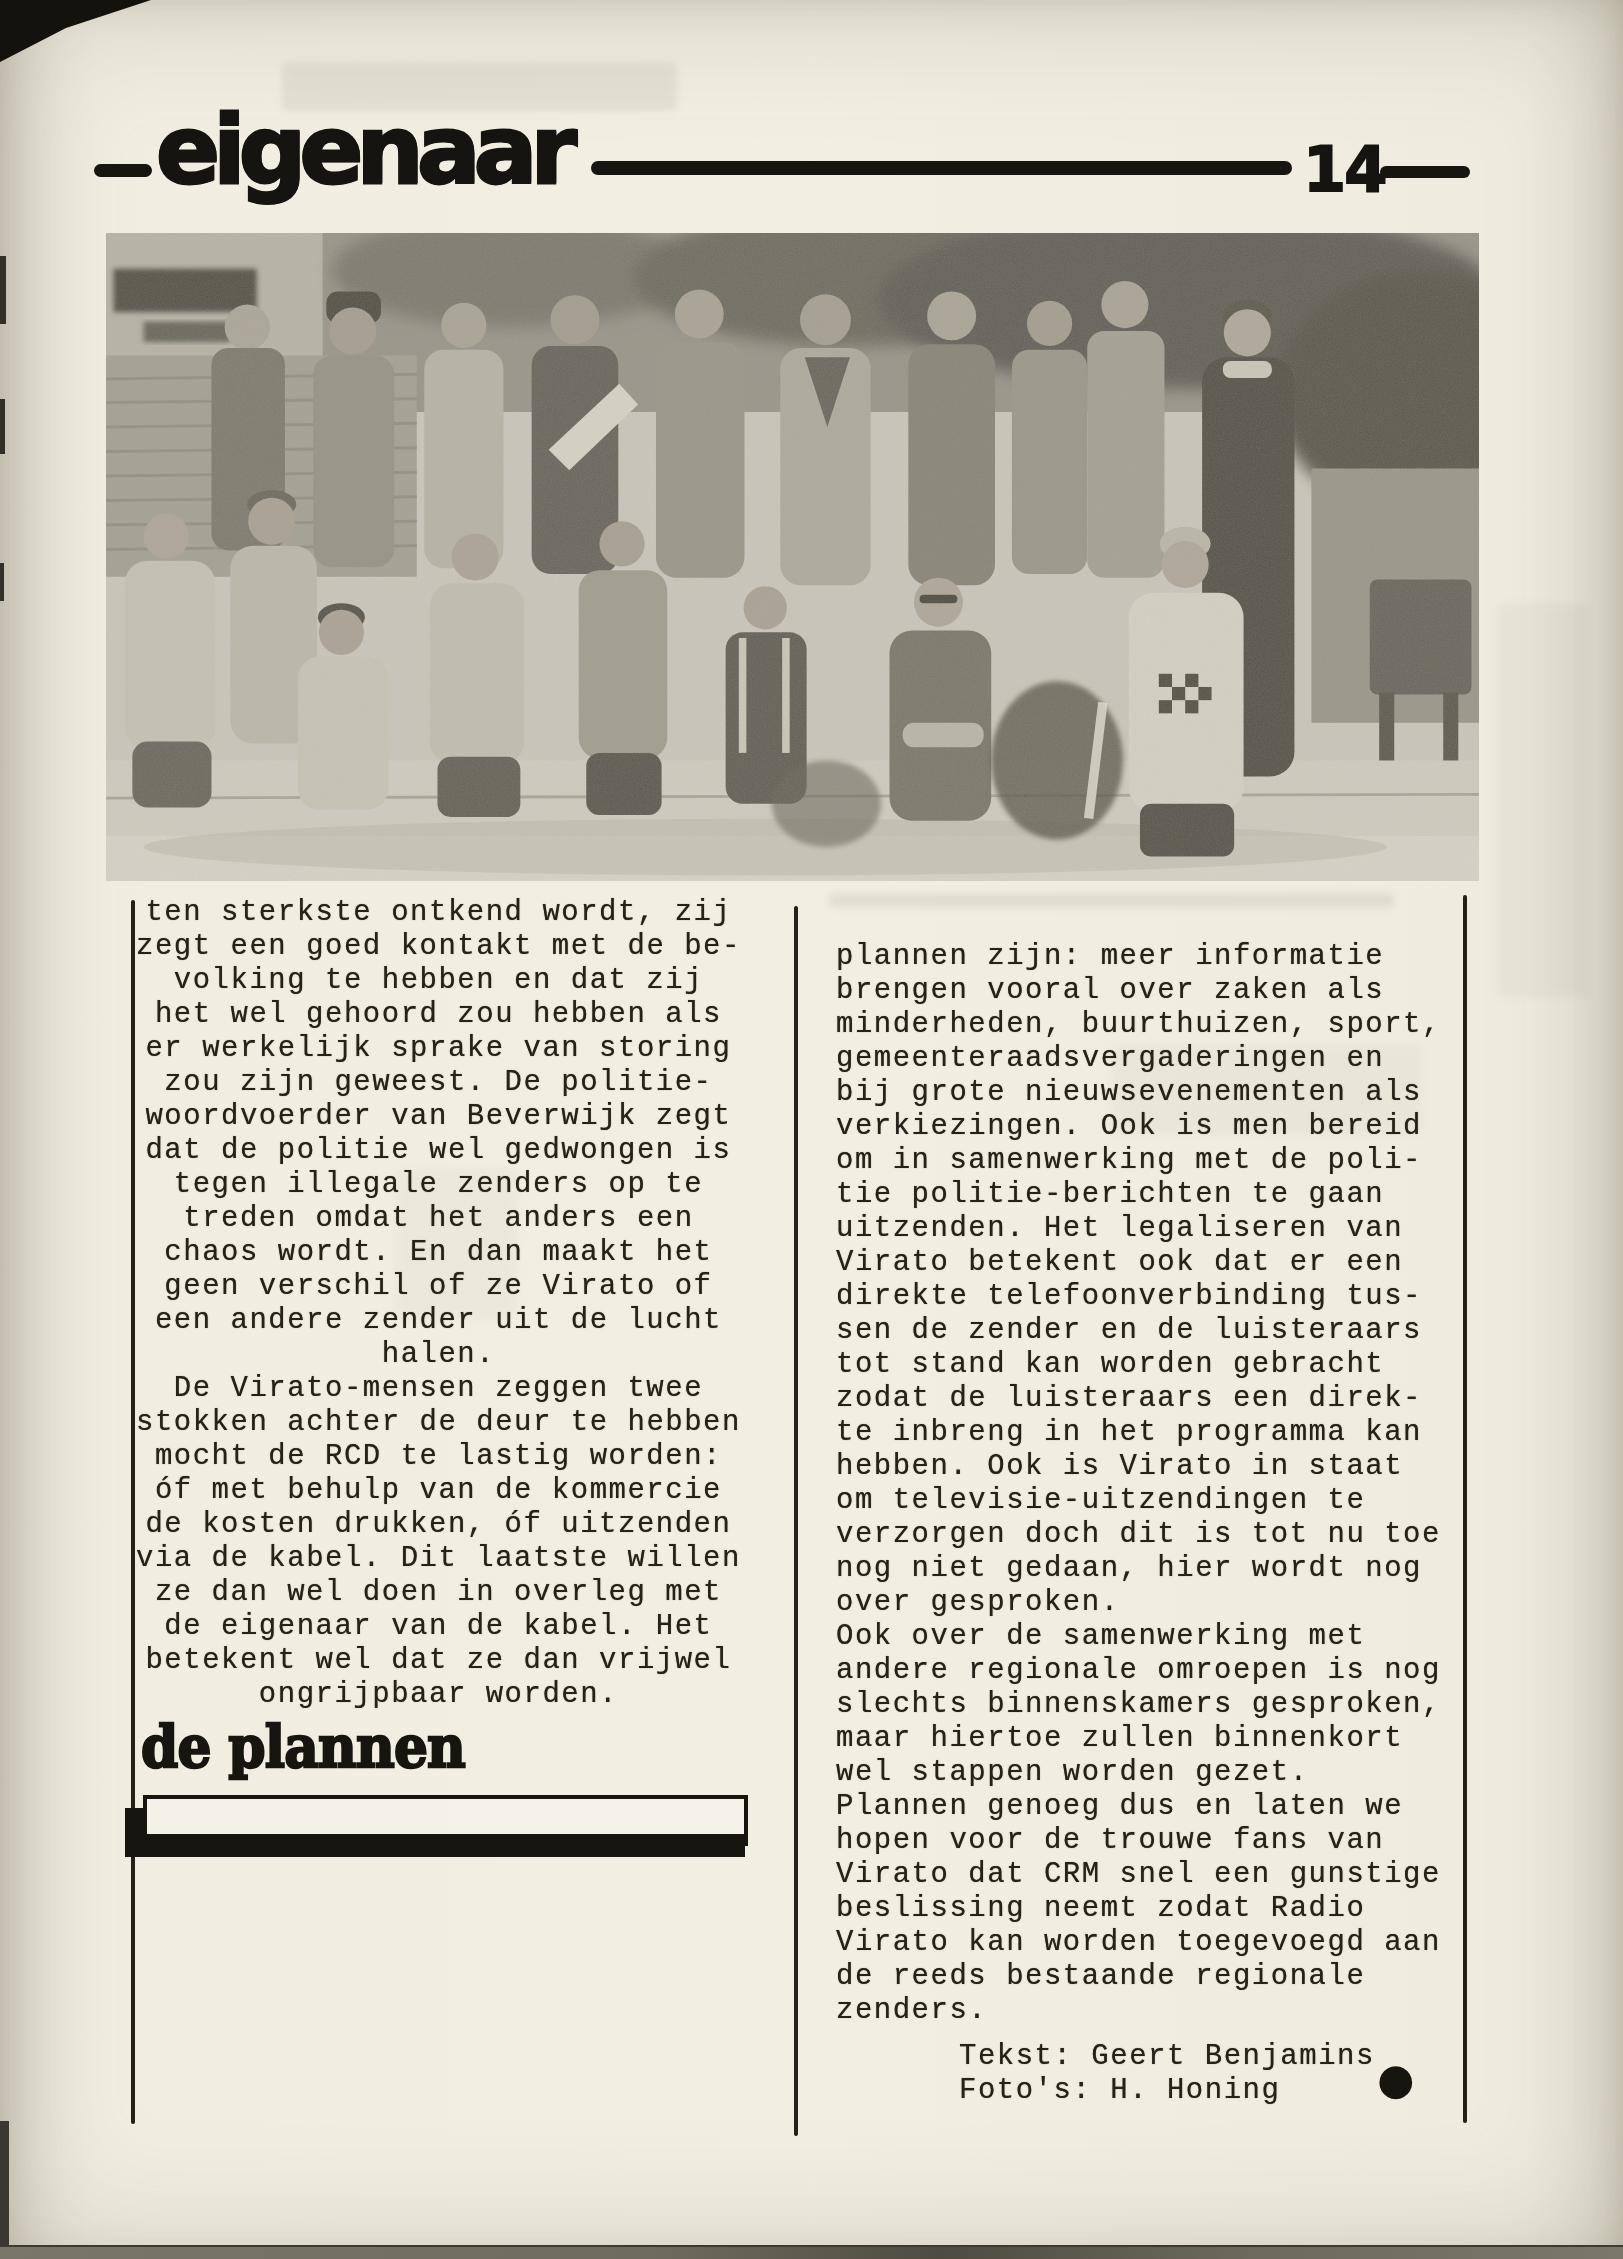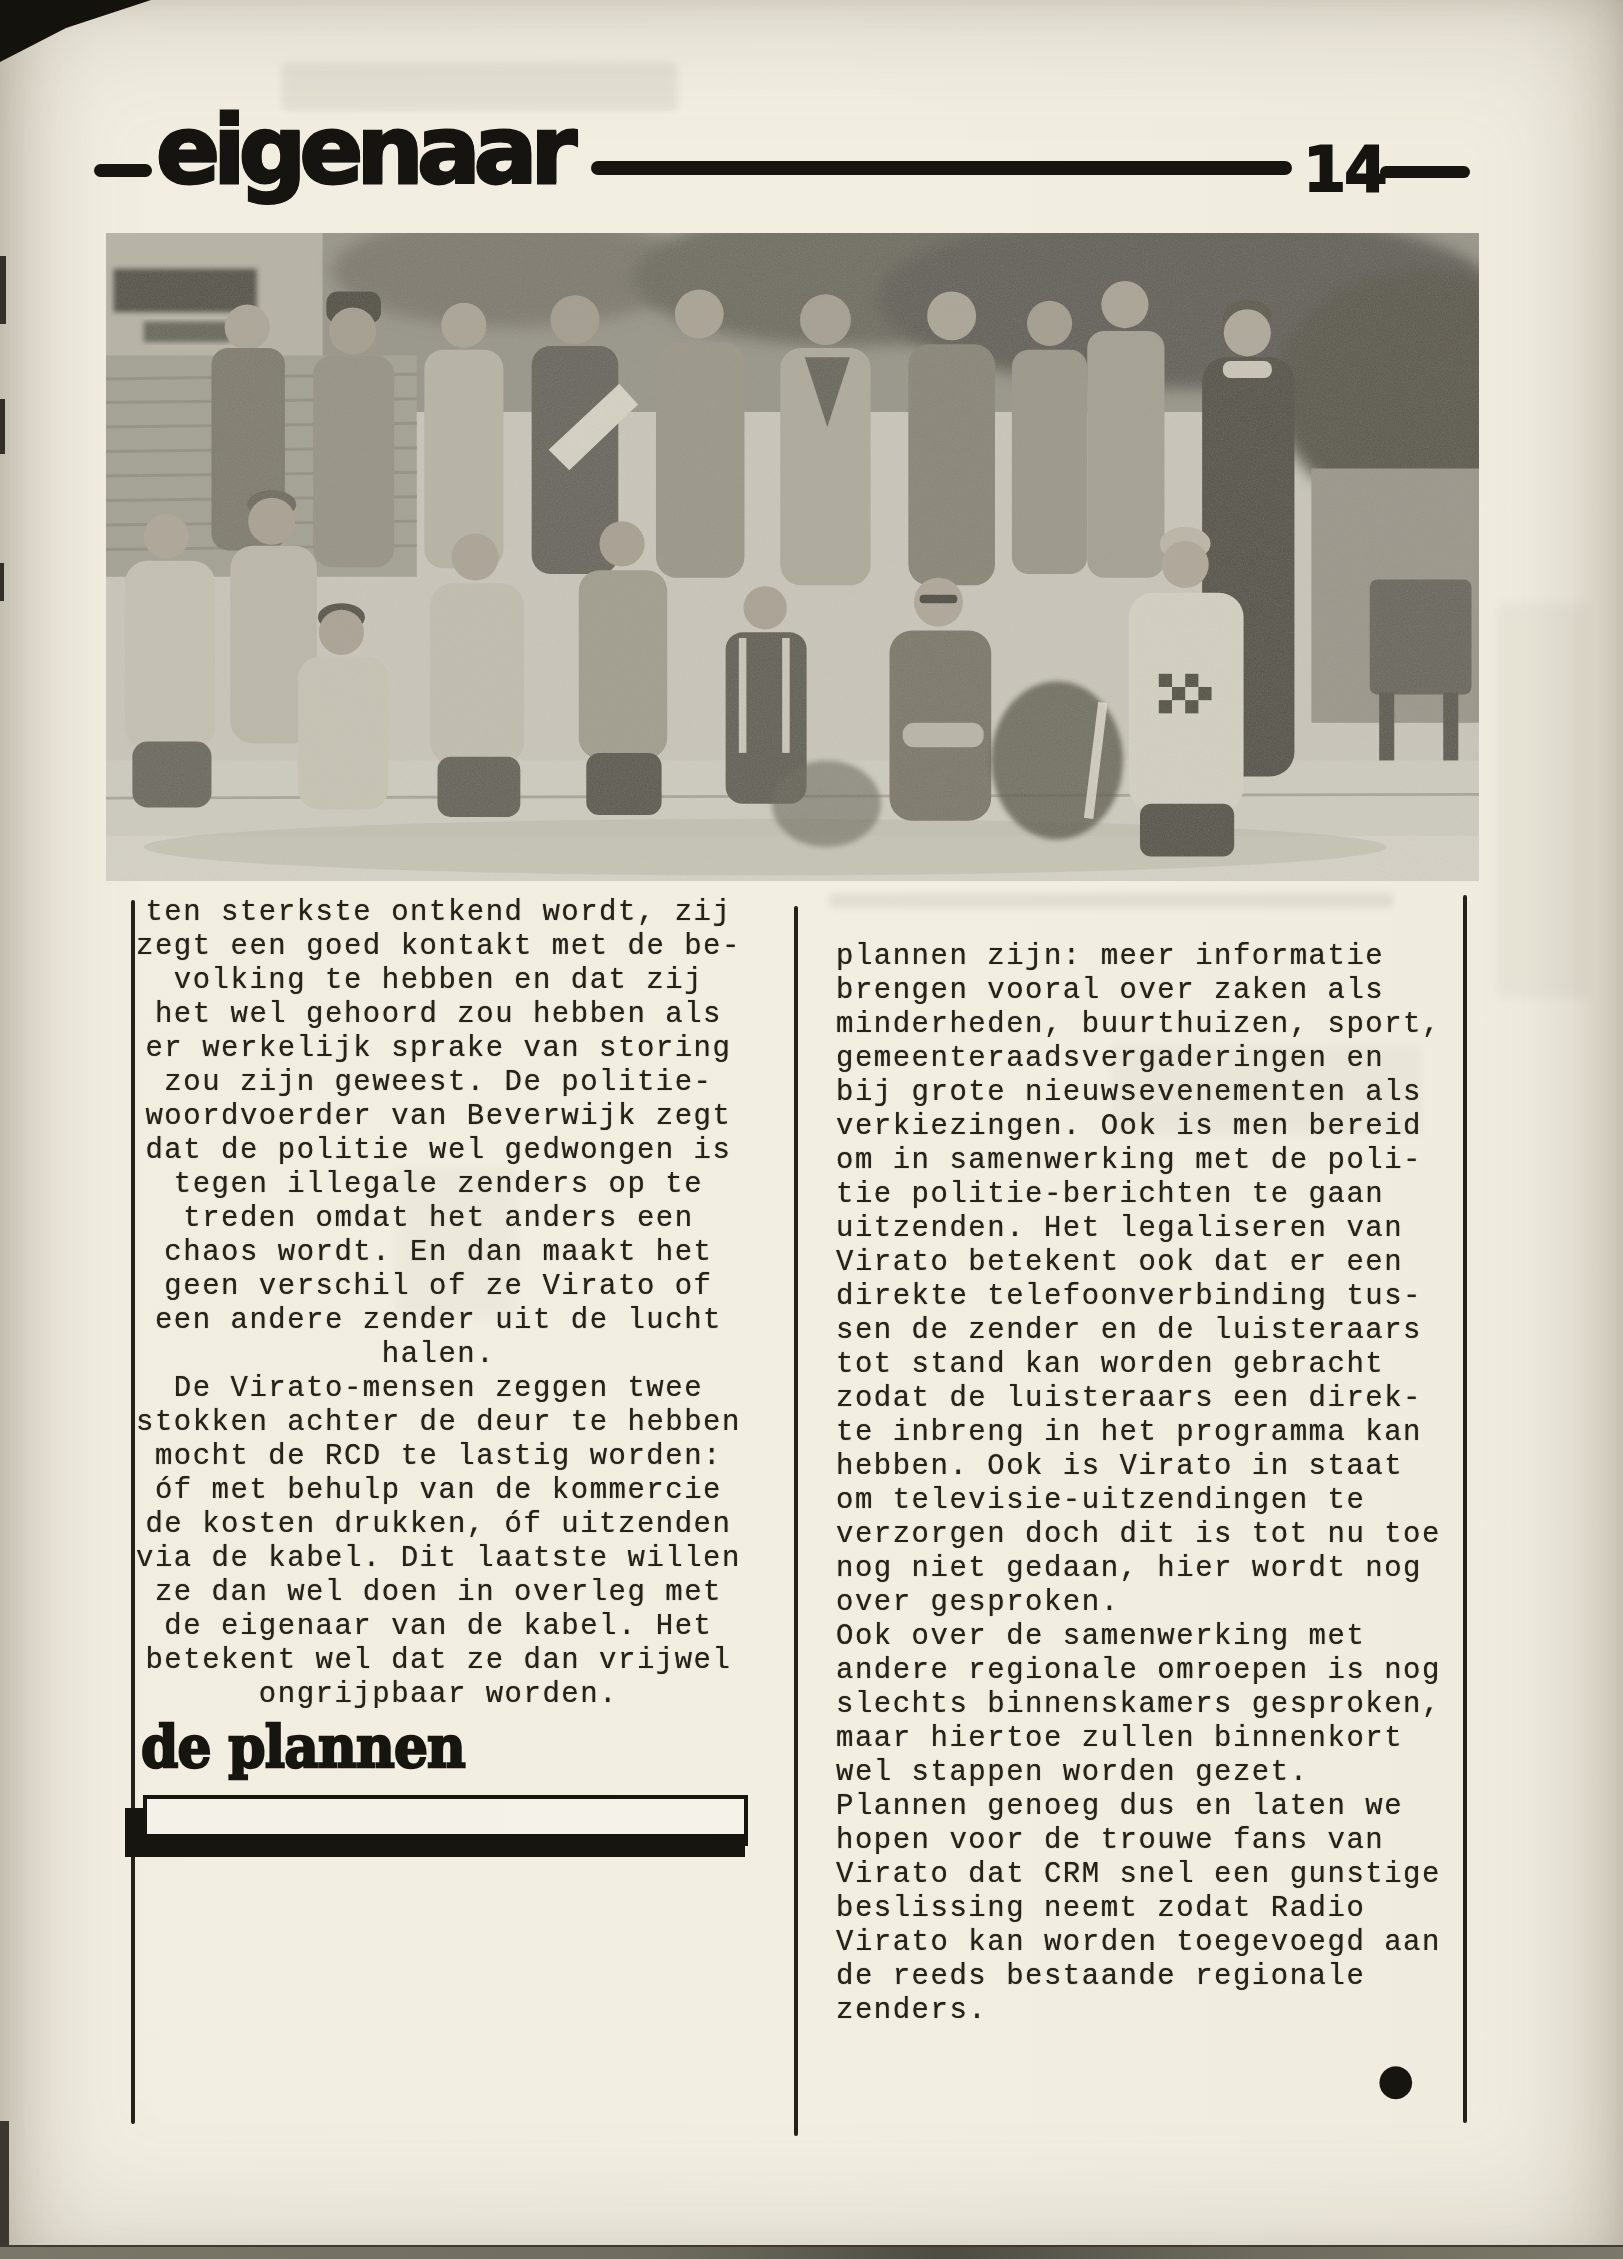--- a/index.html
+++ b/index.html
@@ -272,16 +272,18 @@
 maar hiertoe zullen binnenkort
 wel stappen worden gezet.
 Plannen genoeg dus en laten we
 hopen voor de trouwe fans van
 Virato dat CRM snel een gunstige
 beslissing neemt zodat Radio
 Virato kan worden toegevoegd aan
 de reeds bestaande regionale
 zenders.</div>
 
+  <div class="mono" id="credits">Tekst: Geert Benjamins
+Foto's: H. Honing</div>
   <div id="end-mark-dot">●</div>
 
 </div>
 
 
 </body></html>

